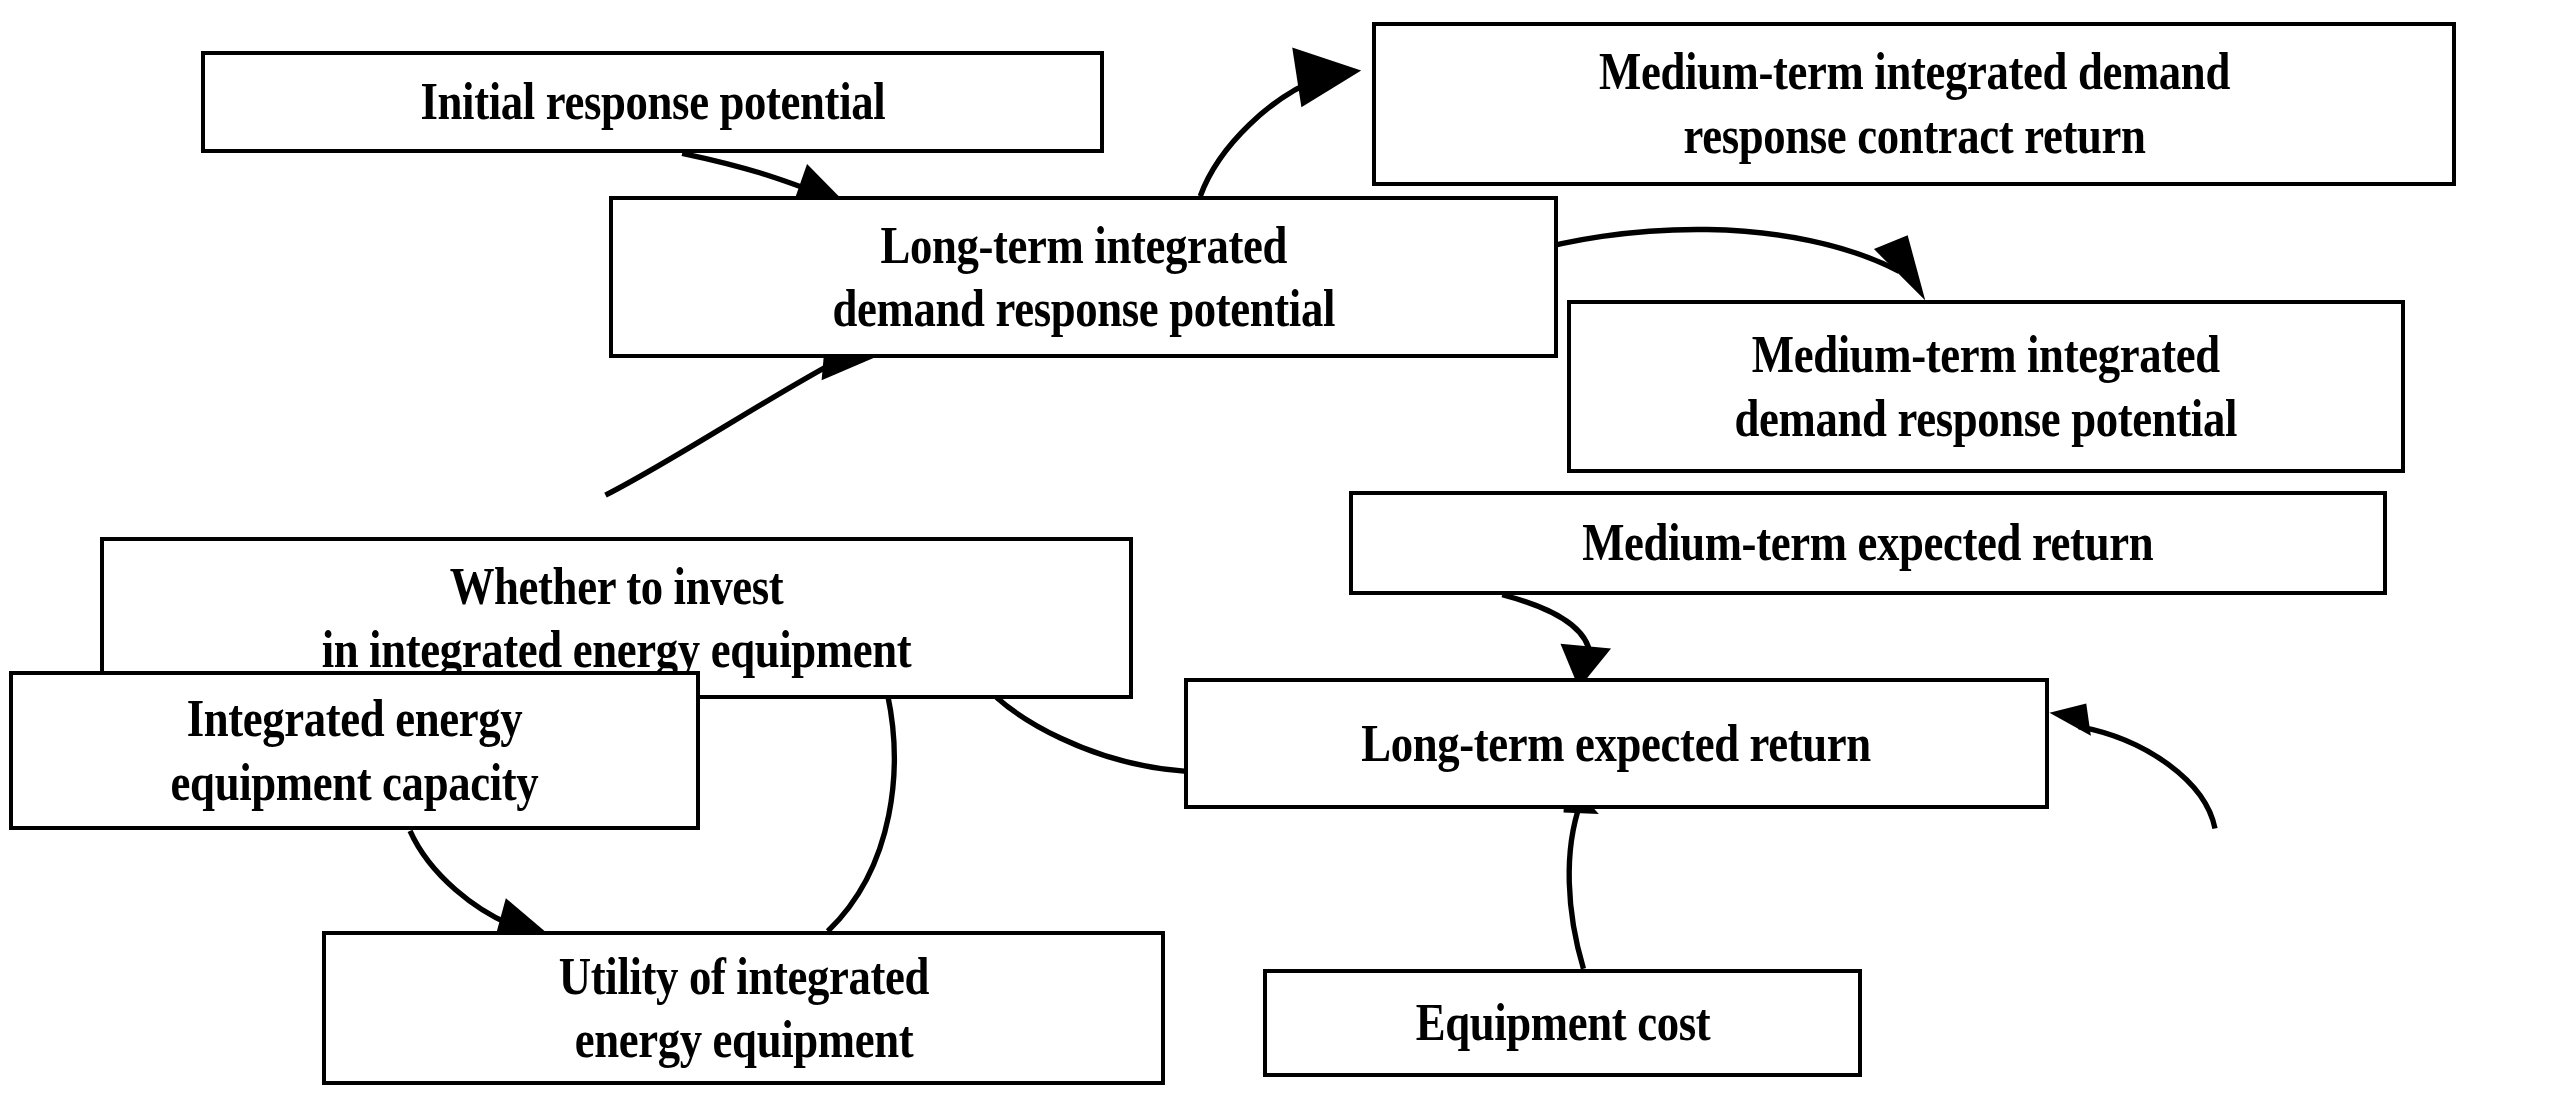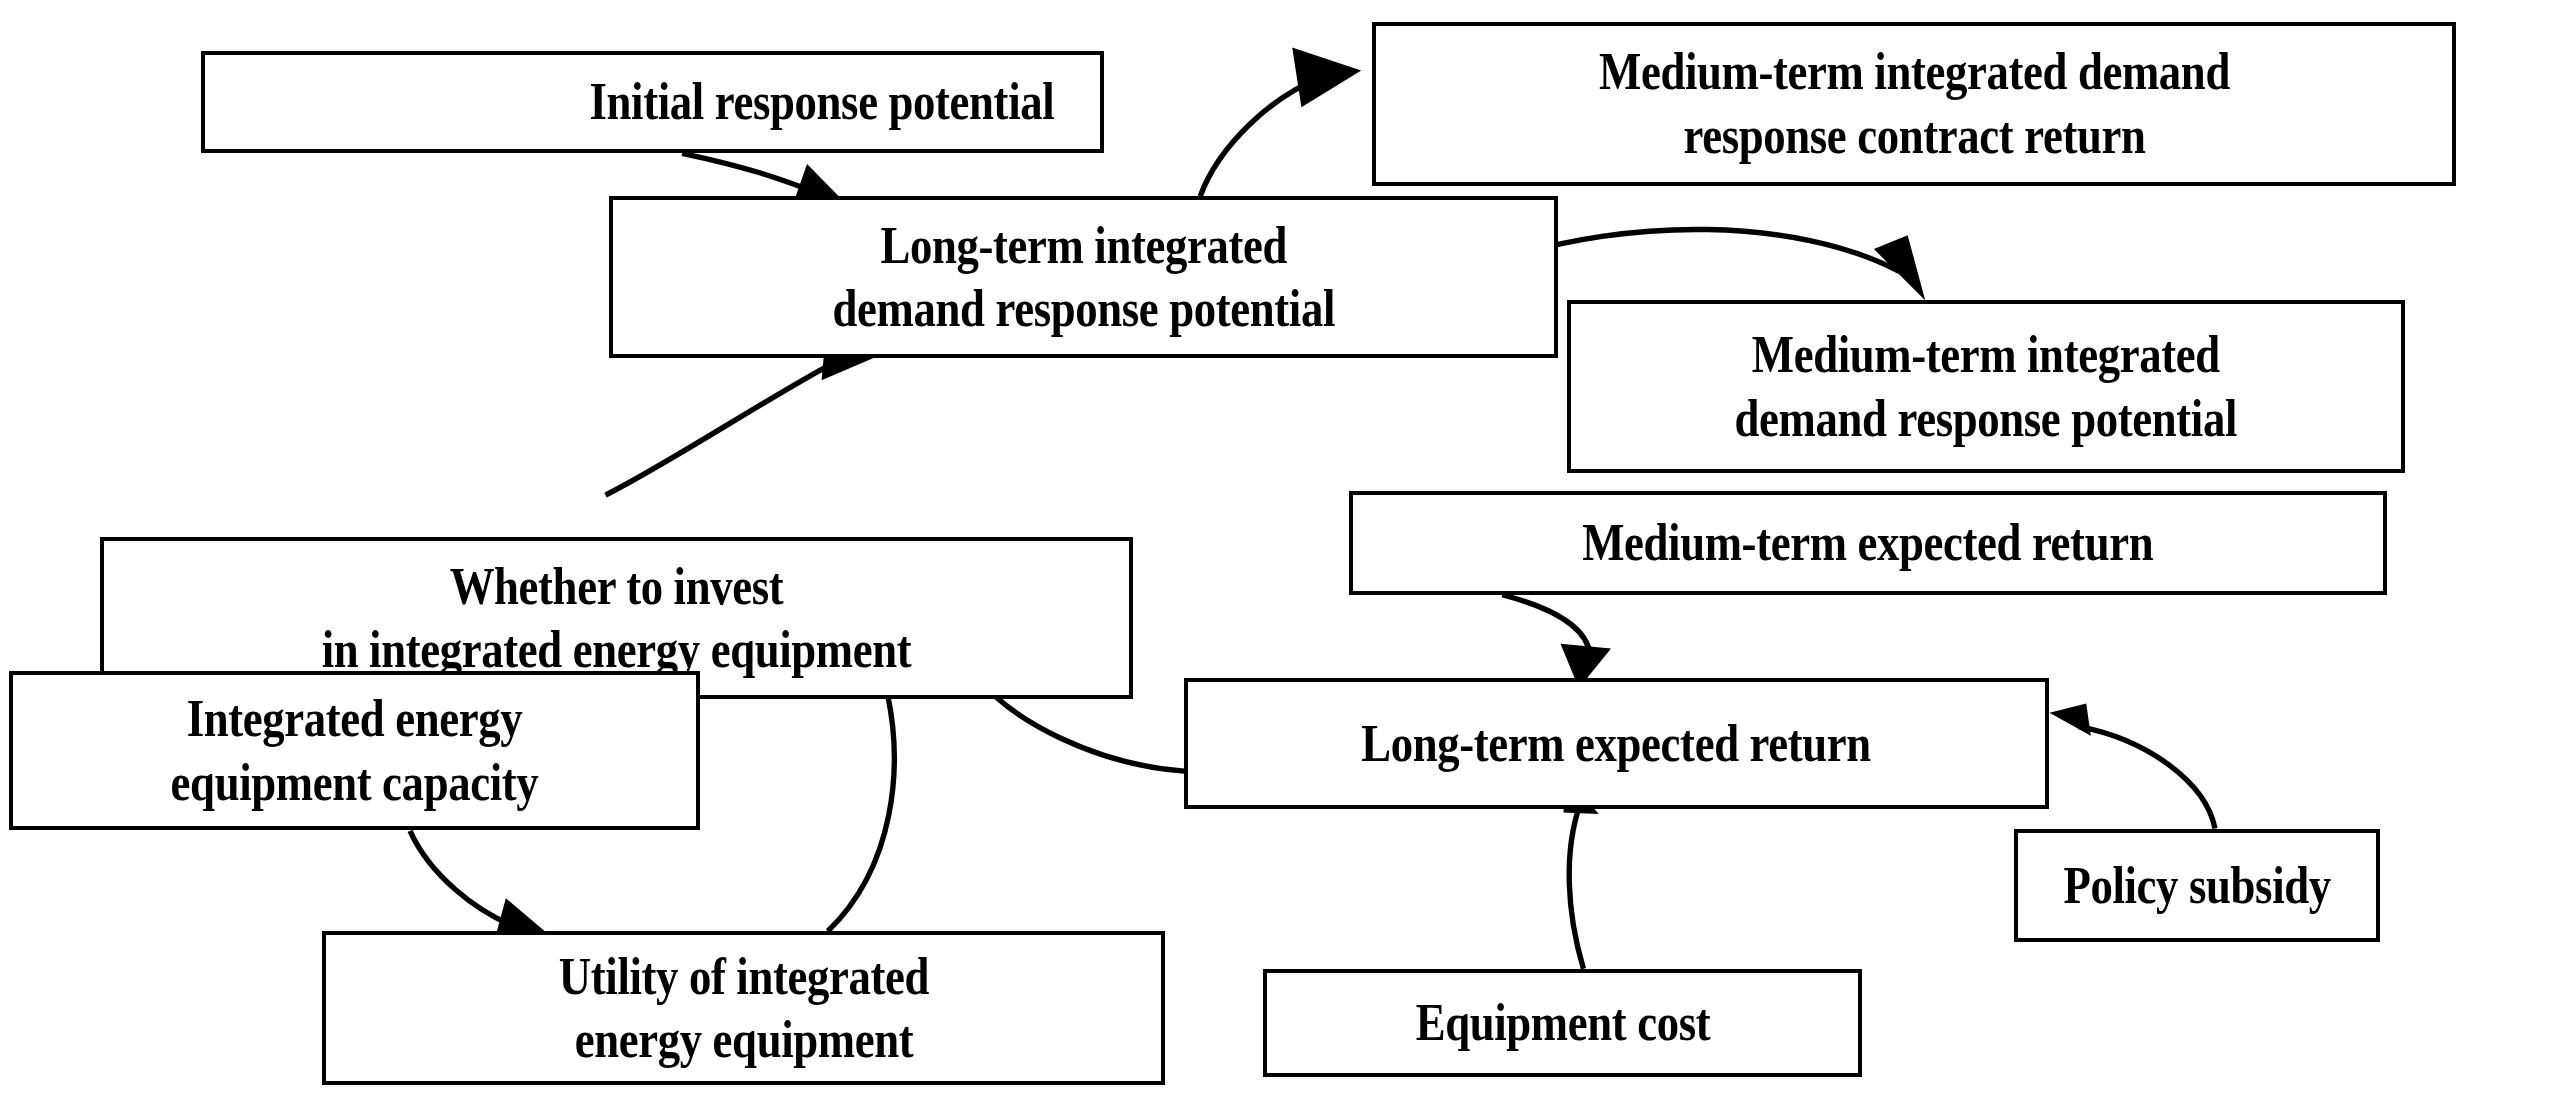--- a/index.html
+++ b/index.html
@@ -99,21 +99,21 @@
     <g>
       <path class="edge-path" d="M 535 1084 C 560 1140 620 1190 680 1212"></path>
       <path class="edge-head" d="M 660 1172 L 712 1216 L 648 1216 Z"></path>
     </g>
     <g>
       <path class="edge-path" d="M 1080 1215 C 1168 1130 1178 1000 1158 906"></path>
       <path class="edge-head" d="M 1128 900 L 1160 846 L 1188 904 Z"></path>
     </g>
   </svg>
 
-  <div class="node-box" style="left: 201px; top: 51px; width: 903px; height: 102px; justify-content: flex-end;">
+  <div class="node-box" style="left: 201px; top: 51px; width: 903px; height: 102px;">
     <span class="node-label">Initial response potential</span>
   </div>
 
   <div class="node-box" style="left: 609px; top: 196px; width: 949px; height: 162px;">
     <span class="node-label">Long-term integrated
 demand response potential</span>
   </div>
 
   <div class="node-box" style="left: 1372px; top: 21.5px; width: 1084px; height: 164px;">
     <span class="node-label">Medium-term integrated demand
@@ -136,23 +136,20 @@
 
   <div class="node-box" style="left: 9.2px; top: 671px; width: 691px; height: 159px;">
     <span class="node-label">Integrated energy
 equipment capacity</span>
   </div>
 
   <div class="node-box" style="left: 1184px; top: 678px; width: 865px; height: 131px; text-align: center;">
     <span class="node-label">Long-term expected return</span>
   </div>
 
-  <div class="node-box" style="left: 2014px; top: 829px; width: 366px; height: 113px;">
-    <span class="node-label">Policy subsidy</span>
-  </div>
 
   <div class="node-box" style="left: 322px; top: 931px; width: 843px; height: 154px; align-items: center;">
     <span class="node-label">Utility of integrated
 energy equipment</span>
   </div>
 
   <div class="node-box" style="left: 1263px; top: 969px; width: 599px; height: 108px;">
     <span class="node-label">Equipment cost</span>
   </div>
 

